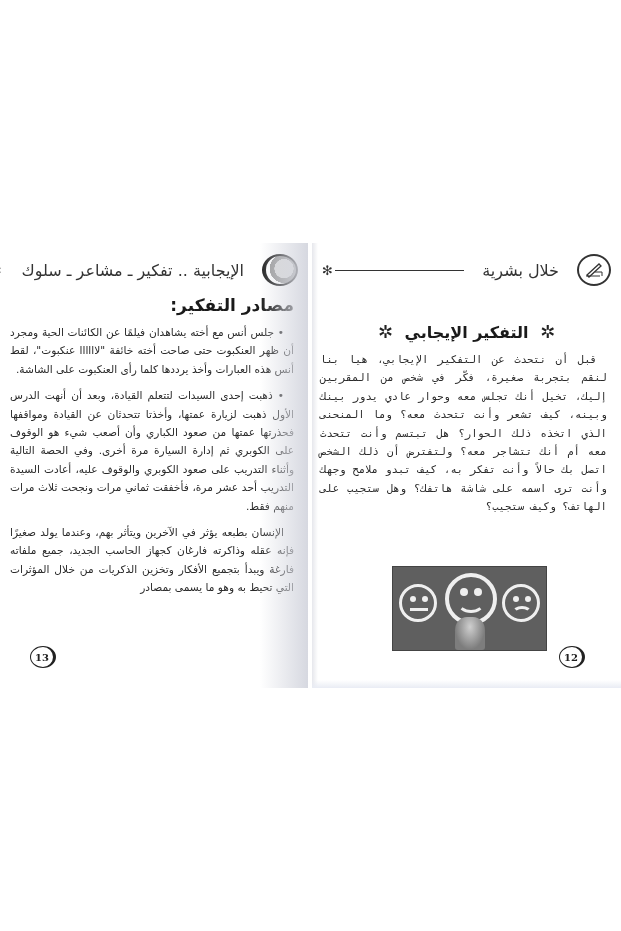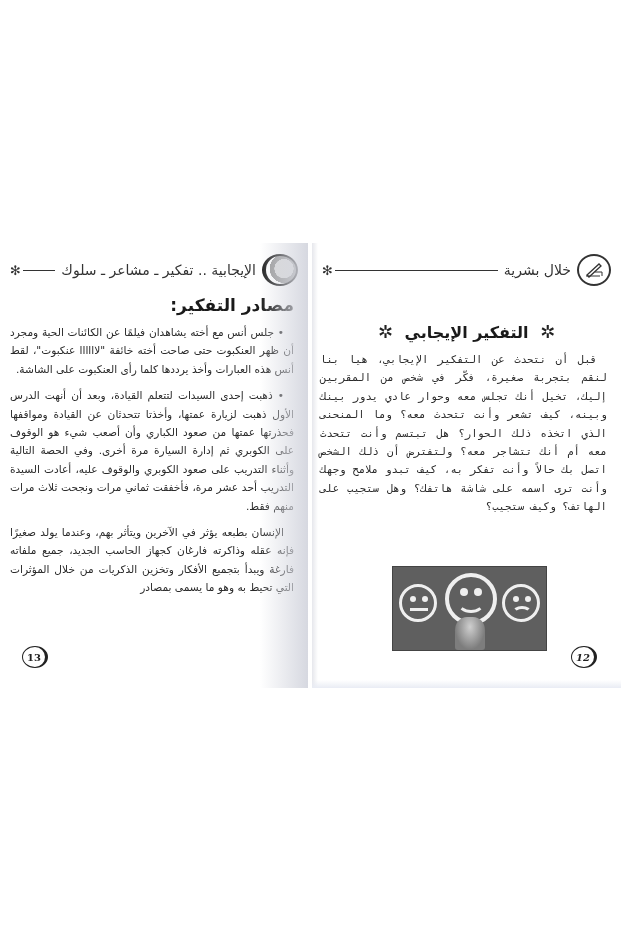--- a/index.html
+++ b/index.html
@@ -28,21 +28,21 @@
       position: absolute; top: 12px; left: 10px; right: 10px; height: 30px;
       display: flex; align-items: center; direction: rtl;
     }
     .logo {
       width: 30px; height: 28px; border-radius: 50%; border: 2px solid #333;
       display: flex; align-items: center; justify-content: center; flex: 0 0 auto;
       background: #fff; position: relative;
     }
     .logo-head { background: radial-gradient(circle at 60% 45%, #d9d9d9 0 40%, #9a9a9a 41% 60%, #fff 61%); }
     .logo-left { border-color: #222; border-left-width: 4px; }
-    .header-text { font-size: 14px; margin: 0 6px; white-space: nowrap; color: #333; }
+    .header-text { font-size: 16px; margin: 0 18px; white-space: nowrap; color: #333; }
     .header-line { flex: 1; height: 1px; background: #333; }
     .header-orn { font-size: 13px; color: #333; margin-right: 2px; }
     .title {
       position: absolute; direction: rtl; font-weight: bold; color: #1a1a1a;
     }
     .title-left { top: 52px; right: 14px; font-size: 17px; letter-spacing: 0.5px; }
     .title-right { top: 78px; left: 0; right: 0; text-align: center; font-size: 16px; }
     .title-right .orn { font-size: 18px; margin: 0 6px; color: #222; }
     .body-text {
       position: absolute; direction: rtl; text-align: justify; font-size: 10.6px; line-height: 18.4px;
@@ -66,22 +66,22 @@
     .hand {
       position: absolute; left: 62px; top: 50px; width: 30px; height: 33px;
       background: radial-gradient(ellipse at 50% 30%, #cfcfcf, #7d7d7d 70%); border-radius: 40% 40% 10% 10%;
     }
     .pagenum {
       position: absolute; bottom: 20px; width: 22px; height: 20px; border-radius: 50%;
       border: 1.5px solid #222; border-right-width: 3px; font-family: "DejaVu Serif", serif;
       font-size: 10px; font-weight: bold; display: flex; align-items: center; justify-content: center;
       background: #fff;
     }
-    .pagenum-left { left: 22px; }
-    .pagenum-right { right: 24px; font-style: italic; }
+    .pagenum-left { left: 30px; }
+    .pagenum-right { right: 36px; }
   </style>
 </head>
 <body>
 
 <div class="page page-left">
   <div class="header">
     <div class="logo logo-head logo-left"></div>
     <span class="header-text">الإيجابية .. تفكير ـ مشاعر ـ سلوك</span>
     <div class="header-line"></div>
     <span class="header-orn">✻</span>

